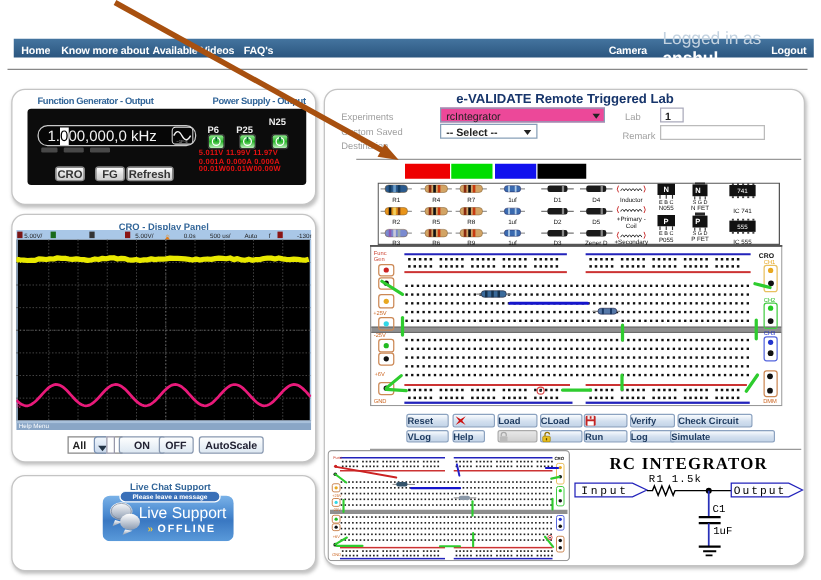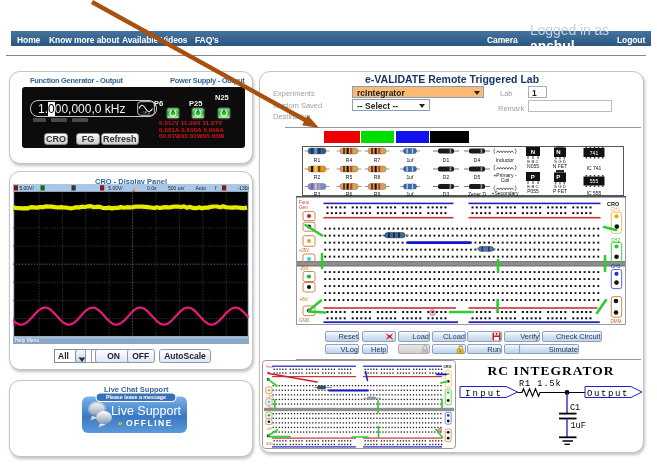--- a/index.html
+++ b/index.html
@@ -1,18 +1,18 @@
 <!DOCTYPE html>
 <html><head><meta charset="utf-8"><style>
 *{margin:0;padding:0;box-sizing:border-box}
 body{width:657px;height:464px;background:#fff;font-family:"Liberation Sans",sans-serif;position:relative;overflow:hidden}
 .panel{position:absolute;background:#fff;border:1.5px solid #c4c4c4;border-radius:11px;box-shadow:1px 2px 3px rgba(120,120,120,.45)}
 .hdr{color:#336699;font-weight:bold;font-size:7.5px}
 .btn{position:absolute;background:linear-gradient(#fefefe,#dcdcdc 60%,#cfcfcf);border:1px solid #8a8a8a;border-radius:3px;color:#333;font-weight:bold;text-align:center}
-.bbtn{position:absolute;background:linear-gradient(#f8fbfe,#d3e0ef 55%,#c3d4e8);border:1px solid #8ba2c0;border-radius:2px;color:#1d3a5f;font-weight:normal;font-size:7.5px;text-align:right;line-height:10px;height:10.5px}
+.bbtn{position:absolute;background:linear-gradient(#f8fbfe,#d3e0ef 55%,#c3d4e8);border:1px solid #8ba2c0;border-radius:2px;color:#1d3a5f;font-weight:bold;font-size:7.5px;text-align:left;line-height:10px;height:10.5px}
 </style></head><body>
 
 <div style="position:absolute;left:11px;top:31px;width:640px;height:14.5px;background:linear-gradient(#44749f,#2b567f);"></div>
 <div style="position:absolute;left:6px;top:55px;width:640px;height:1.3px;background:#888"></div>
 <div style="position:absolute;top:34.5px;left:17px;color:#fff;font-size:8.5px;letter-spacing:-0.1px;font-weight:bold">Home</div>
 <div style="position:absolute;top:34.5px;left:49px;color:#fff;font-size:8.5px;letter-spacing:-0.1px;font-weight:bold">Know more about</div>
 <div style="position:absolute;top:34.5px;left:122px;color:#fff;font-size:8.5px;letter-spacing:-0.1px;font-weight:bold">Available Videos</div>
 <div style="position:absolute;top:34.5px;left:195px;color:#fff;font-size:8.5px;letter-spacing:-0.1px;font-weight:bold">FAQ's</div>
 <div style="position:absolute;top:34.5px;left:487px;color:#fff;font-size:8.5px;letter-spacing:-0.1px;font-weight:bold">Camera</div>
 <div style="position:absolute;top:22px;left:530px;color:#c3d2e0;font-size:14px;letter-spacing:-0.1px">Logged in as <b style="color:#fff">anshul</b></div>
@@ -28,21 +28,21 @@
 <rect x="0.7" y="0.7" width="16.6" height="13.6" rx="3" fill="#060606" stroke="#ddd" stroke-width="0.9"></rect>
 <path d="M2 7.5 Q5 1 8.5 7.5 T15.5 7.5" fill="none" stroke="#f0f0f0" stroke-width="1.1"></path>
 <text x="4" y="13" fill="#bbb" font-size="3.5" font-family="Liberation Sans, sans-serif">~1F-4</text>
   </svg>
 <div style="position:absolute;left:33px;top:117.5px;width:13px;height:4.5px;background:#484848;border-radius:1px"></div>
 <div style="position:absolute;left:51px;top:117.5px;width:16px;height:4.5px;background:#484848;border-radius:1px"></div>
 <div style="position:absolute;left:72px;top:117.5px;width:16px;height:4.5px;background:#484848;border-radius:1px"></div>
 <div class="btn" style="left:44px;top:132.5px;width:24px;height:12px;font-size:9px;line-height:11px">CRO</div>
 <div class="btn" style="left:76px;top:132.5px;width:24px;height:12px;font-size:9px;line-height:11px">FG</div>
 <div class="btn" style="left:101px;top:132.5px;width:37.5px;height:12px;font-size:9px;line-height:11px">Refresh</div>
-<div style="position:absolute;left:154px;top:99px;width:34px;color:#eee;font-size:7.5px;font-weight:bold">P6</div>
+<div style="position:absolute;left:166px;top:99px;width:34px;color:#eee;font-size:7.5px;font-weight:bold">P6</div>
 <div style="position:absolute;left:189px;top:99px;width:22px;color:#eee;font-size:7.5px;font-weight:bold">P25</div>
 <div style="position:absolute;left:215px;top:93px;width:22px;color:#eee;font-size:7.5px;font-weight:bold">N25</div>
 <svg style="position:absolute;left:165.5px;top:107px" width="14" height="12.5" viewBox="0 0 14 12.5">
 <defs>
       <linearGradient id="gg0" x1="0" y1="0" x2="0" y2="1">
         <stop offset="0" stop-color="#8fe88f"></stop>
         <stop offset="0.5" stop-color="#2ab52a"></stop>
         <stop offset="1" stop-color="#b8f0b8"></stop>
       </linearGradient>
     </defs>
@@ -160,21 +160,21 @@
 <text x="36" y="32.5" fill="#f0c83a" font-size="8" font-weight="bold" font-family="Liberation Sans, sans-serif">»</text>
 <text x="44" y="32.5" fill="#fff" font-size="8.5" font-weight="bold" letter-spacing="1.5" font-family="Liberation Sans, sans-serif">OFFLINE</text>
 </svg>
 <div class="panel" style="left:259px;top:71px;width:385px;height:382px"></div>
 <div style="position:absolute;left:365px;top:72.5px;font-size:10.5px;font-weight:bold;color:#17356b">e-VALIDATE Remote Triggered Lab</div>
 <div style="position:absolute;color:#a0a0a0;font-size:7.5px;left:273px;top:88.5px">Experiments</div>
 <div style="position:absolute;color:#a0a0a0;font-size:7.5px;left:273px;top:100.5px">Custom Saved</div>
 <div style="position:absolute;color:#a0a0a0;font-size:7.5px;left:273px;top:111.5px">Destination</div>
 <div style="position:absolute;color:#a0a0a0;font-size:7.5px;left:500px;top:88.5px">Lab</div>
 <div style="position:absolute;color:#a0a0a0;font-size:7.5px;left:498px;top:103.5px">Remark</div>
-<div style="position:absolute;left:352px;top:85.5px;width:132px;height:12px;background:#fdba74;border:1px solid #88a0b8;font-size:8.5px;font-weight:bold;color:#222;padding:1px 0 0 4px">rcIntegrator
+<div style="position:absolute;left:352px;top:85.5px;width:132px;height:12px;background:#ec4899;border:1px solid #88a0b8;font-size:8.5px;font-weight:normal;color:#222;padding:1px 0 0 4px">rcIntegrator
 <svg style="position:absolute;right:2px;top:3px" width="8" height="6" viewBox="0 0 8 6">
       <path d="M1 1 L7 1 L4 5 Z" fill="#222"></path>
     </svg></div>
 <div style="position:absolute;left:352px;top:99px;width:78px;height:12px;background:#fff;border:1px solid #88a0b8;font-size:8.5px;font-weight:bold;color:#222;padding:1px 0 0 4px">-- Select --
 <svg style="position:absolute;right:3px;top:3px" width="8" height="6" viewBox="0 0 8 6">
       <path d="M1 1 L7 1 L4 5 Z" fill="#222"></path>
     </svg></div>
 <div style="position:absolute;left:528px;top:85.5px;width:19px;height:12px;background:#fff;border:1px solid #aab;font-size:8.5px;font-weight:bold;color:#222;padding:1px 0 0 3px">1</div>
 <div style="position:absolute;left:528px;top:100px;width:84px;height:12px;background:#fff;border:1px solid #bbb"></div>
 <div style="position:absolute;left:285px;top:127px;width:356px;height:1.2px;background:#999"></div>
@@ -1253,21 +1253,21 @@
       <path d="M2 4 V2.8 a2 2 0 0 1 4 0 V4" fill="none" stroke="#aaa" stroke-width="1"></path>
       <rect x="1" y="4" width="6" height="4.5" rx="0.8" fill="#bbb"></rect>
     </svg></div>
 <div class="bbtn" style="left:431.5px;top:343.5px;width:34.5px;"><svg width="9" height="9" viewBox="0 0 9 9" style="vertical-align:-1px">
       <path d="M3 4 V2.6 a1.8 1.8 0 0 1 3.6 0" fill="none" stroke="#997700" stroke-width="1"></path>
       <rect x="1.2" y="4" width="6" height="4.5" rx="0.8" fill="#e8c020" stroke="#997700" stroke-width="0.5"></rect>
       <rect x="3.7" y="5.5" width="1" height="1.8" fill="#554400"></rect>
     </svg></div>
 <div class="bbtn" style="left:467px;top:343.5px;width:35px;">Run</div>
 <div class="bbtn" style="left:503.5px;top:343.5px;width:36.5px;">Log</div>
-<div class="bbtn" style="left:519px;top:343.5px;width:60px;">Simulate</div>
+<div class="bbtn" style="left:536px;top:343.5px;width:84px;">Simulate</div>
 <div style="position:absolute;left:296px;top:358.5px;width:345px;height:1.2px;background:#999"></div>
 <svg style="position:absolute;left:262px;top:360px;" width="194" height="89" viewBox="0 0 194 89">
     <rect x="0.5" y="0.5" width="193" height="88" rx="3" fill="#fff" stroke="#999"></rect>
     <g fill="#222">
       <rect x="10" y="5.6" width="84" height="1.2" fill="#2222bb"></rect>
       <rect x="10" y="16" width="84" height="1.2" fill="#cc3333"></rect>
       <rect x="10" y="77.5" width="84" height="1.2" fill="#cc3333"></rect>
       <rect x="10" y="86.3" width="84" height="1.2" fill="#2222bb"></rect>
       <rect x="101" y="5.6" width="79" height="1.2" fill="#2222bb"></rect>
       <rect x="101" y="16" width="79" height="1.2" fill="#cc3333"></rect>

